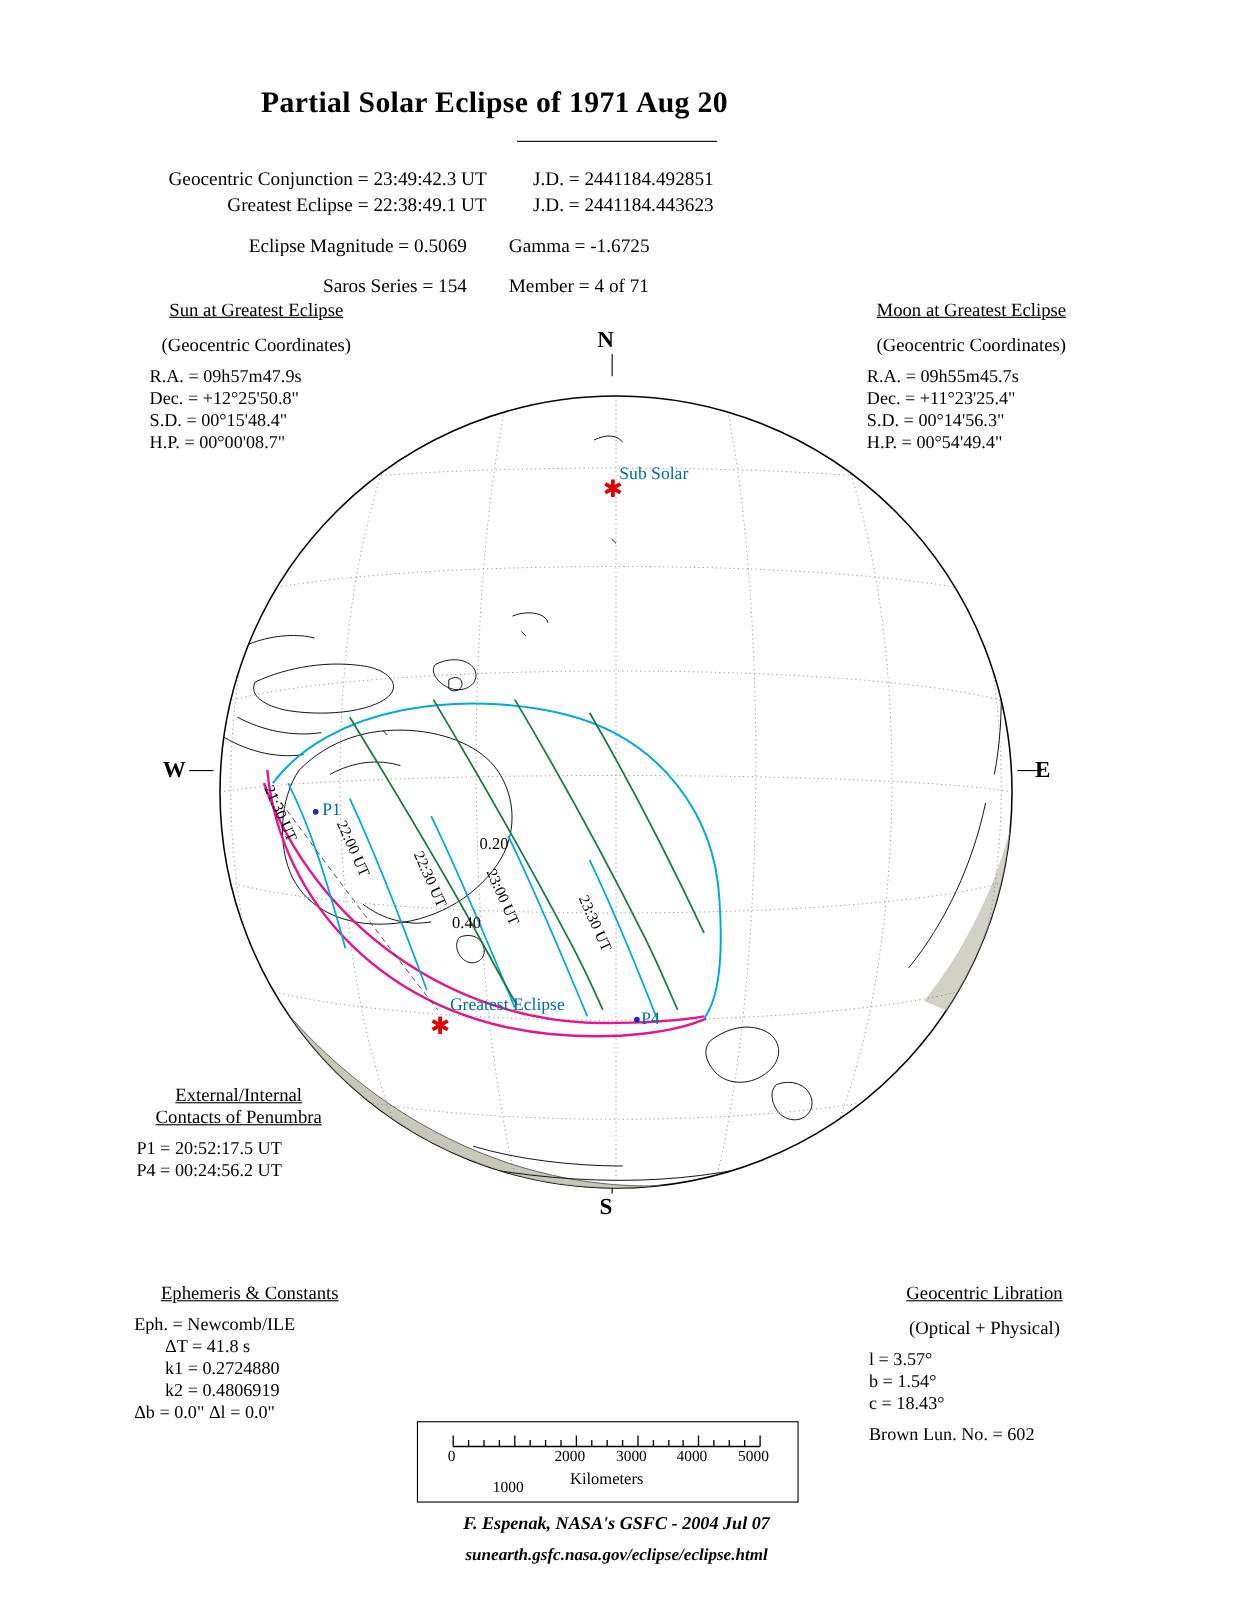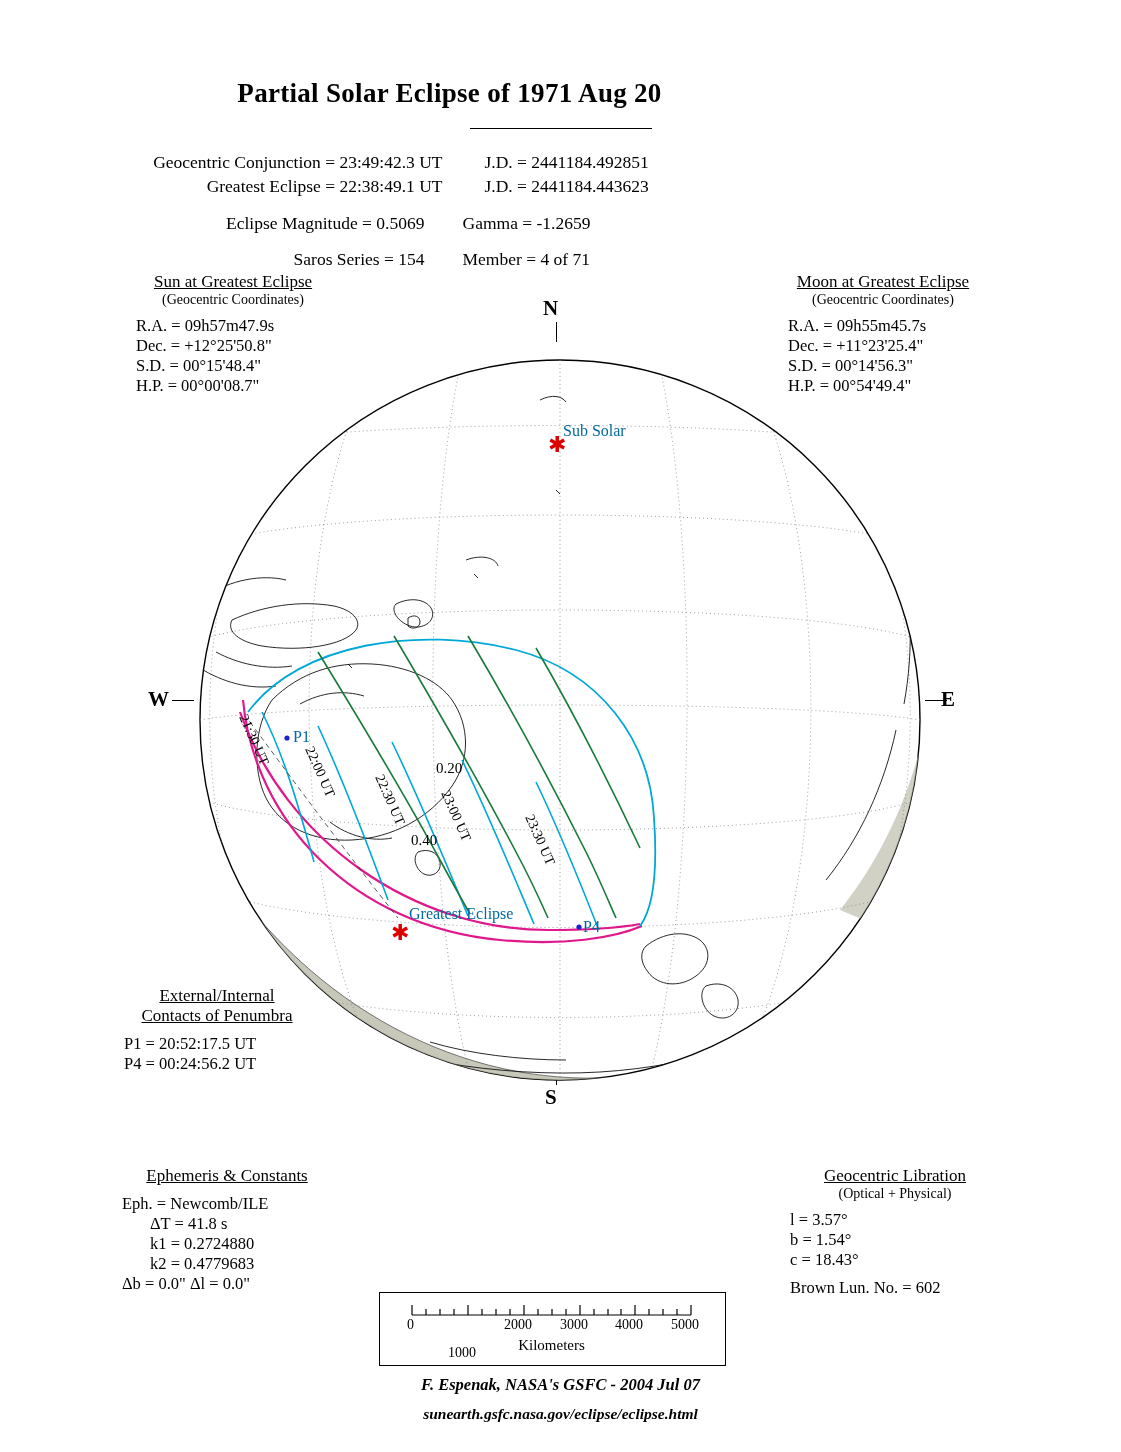--- a/index.html
+++ b/index.html
@@ -52,23 +52,24 @@
   .hdr-pair-a { display: inline-block; width: 230px; text-align: right; }
   .hdr-pair-b { display: inline-block; width: 230px; text-align: left; padding-left: 38px; }
 
   .block-title {
     font-size: 17px;
     text-decoration: underline;
     text-align: center;
     white-space: nowrap;
   }
   .block-sub {
-    font-size: 14px;
+    font-size: 17px;
     text-align: center;
     white-space: nowrap;
+    margin-top: 12px;
   }
   .kv {
     font-size: 16.5px;
     white-space: nowrap;
   }
 
   #sun-block {
     position: absolute;
     top: 272px;
     left: 118px;
@@ -179,21 +180,21 @@
   <div id="title">Partial Solar Eclipse of  1971 Aug 20</div>
   <div id="title-rule"></div>
 
   <div class="hdr-line" id="hdr1">
     <span class="hdr-col-a">Geocentric Conjunction =  23:49:42.3 UT</span><span class="hdr-col-b">J.D. =  2441184.492851</span>
   </div>
   <div class="hdr-line" id="hdr2">
     <span class="hdr-col-a">Greatest Eclipse =  22:38:49.1 UT</span><span class="hdr-col-b">J.D. =  2441184.443623</span>
   </div>
   <div class="hdr-line" id="hdr3">
-    <span class="hdr-pair-a">Eclipse Magnitude =  0.5069</span><span class="hdr-pair-b">Gamma = -1.2659</span>
+    <span class="hdr-pair-a">Eclipse Magnitude =  0.5069</span><span class="hdr-pair-b">Gamma = -1.6725</span>
   </div>
   <div class="hdr-line" id="hdr4">
     <span class="hdr-pair-a">Saros Series = 154</span><span class="hdr-pair-b">Member =  4 of 71</span>
   </div>
 
   <div id="sun-block">
     <div class="block-title">Sun at Greatest Eclipse</div>
     <div class="block-sub">(Geocentric Coordinates)</div>
     <div style="height:8px"></div>
     <div class="kv">R.A. = 09h57m47.9s</div>
@@ -219,21 +220,21 @@
     <div class="kv">P1 = 20:52:17.5 UT</div>
     <div class="kv">P4 = 00:24:56.2 UT</div>
   </div>
 
   <div id="eph-block">
     <div class="block-title">Ephemeris &amp; Constants</div>
     <div style="height:8px"></div>
     <div class="kv">Eph. = Newcomb/ILE</div>
     <div class="kv indent">ΔT =    41.8 s</div>
     <div class="kv indent">k1 = 0.2724880</div>
-    <div class="kv indent">k2 = 0.4779683</div>
+    <div class="kv indent">k2 = 0.4806919</div>
     <div class="kv">Δb =  0.0"      Δl =  0.0"</div>
   </div>
 
   <div id="lib-block">
     <div class="block-title">Geocentric Libration</div>
     <div class="block-sub">(Optical + Physical)</div>
     <div style="height:8px"></div>
     <div class="kv">l =   3.57°</div>
     <div class="kv">b =  1.54°</div>
     <div class="kv">c = 18.43°</div>

